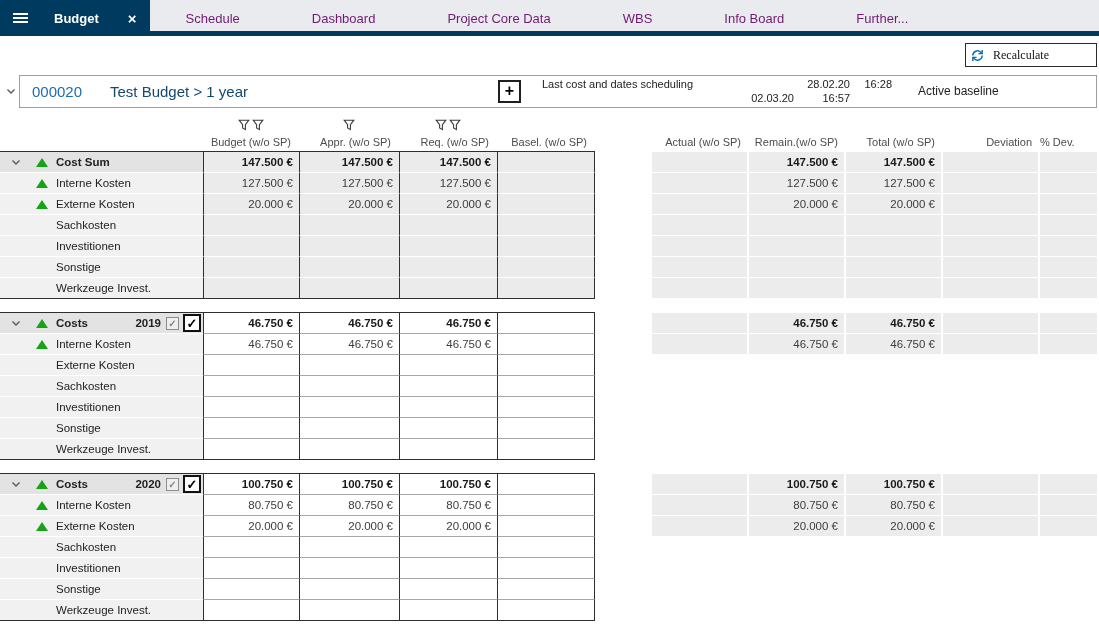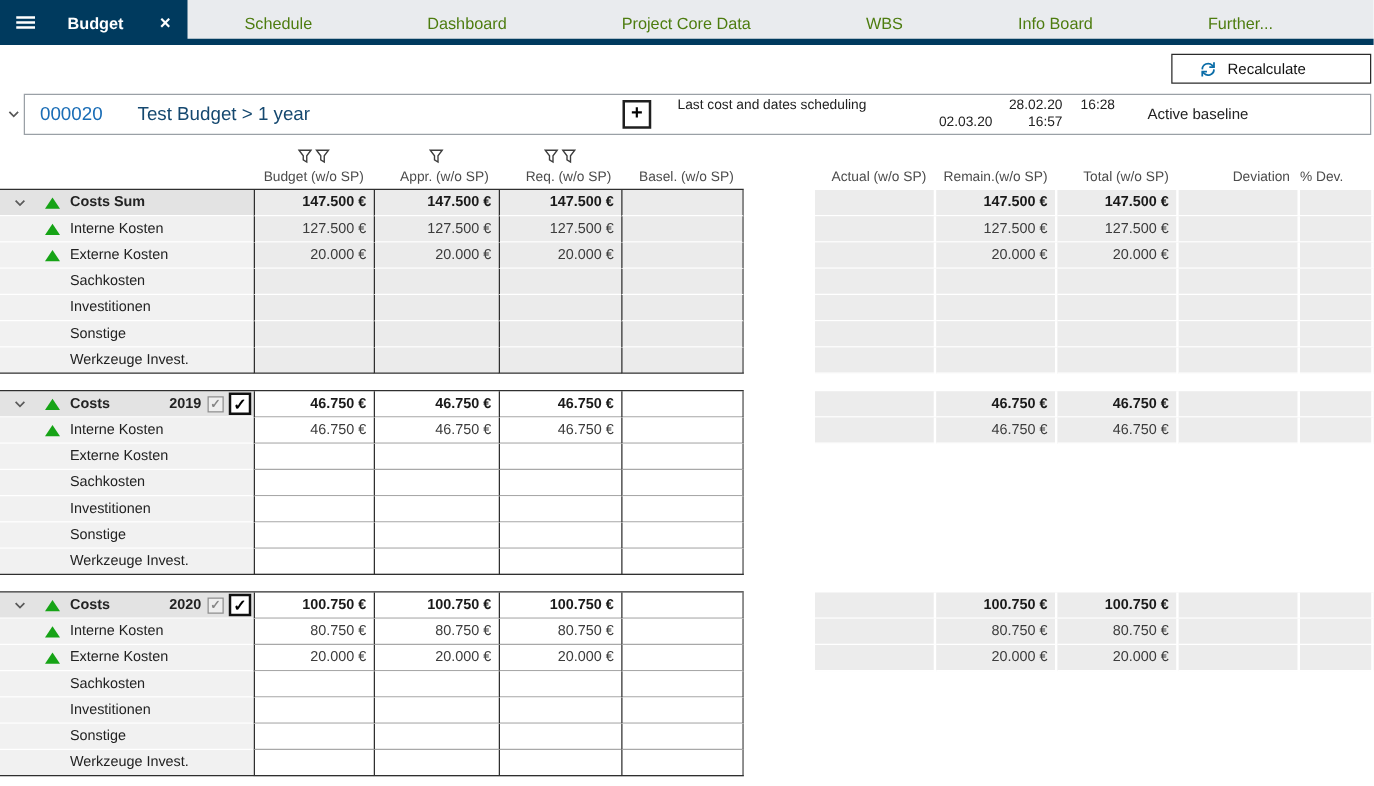--- a/index.html
+++ b/index.html
@@ -2,30 +2,30 @@
 <html><head>
 <meta charset="utf-8">
 <style>
   *{box-sizing:border-box;margin:0;padding:0}
   html,body{width:1099px;height:629px;overflow:hidden;background:#fff;
     font-family:"Liberation Sans",sans-serif;color:#222}
 
   
   .tabbar{height:36px;background:#e9ebee;display:flex;align-items:stretch;position:relative}
   .tabbar::after{content:"";position:absolute;left:0;right:0;bottom:0;height:5px;background:#003a5e}
-  .tab{display:flex;align-items:center;padding:0 46px;font-size:13px;color:#4d7c0f;cursor:default;white-space:nowrap}
+  .tab{display:flex;align-items:center;padding:0 36px;font-size:13px;color:#701a75;cursor:default;white-space:nowrap}
   .tab.active{background:#003a5e;color:#fff;font-weight:bold;padding:0 13px;gap:26px;z-index:1}
   .burger{width:15px;display:flex;flex-direction:column;gap:2px}
   .burger i{height:2px;background:#fff;display:block}
   .tab-close{font-size:15px;font-weight:bold;margin-left:3px;line-height:1}
 
   
   .toolbar{height:38px;display:flex;justify-content:flex-end;align-items:center;padding:0 2px}
   .recalc{display:flex;align-items:center;gap:8px;border:1px solid #2b2b2b;background:#fff;
-    font-family:Liberation Sans, sans-serif;font-size:12px;color:#111;height:24px;width:160px;padding:0 21px;cursor:pointer}
+    font-family:Liberation Serif, serif;font-size:12px;color:#111;height:24px;width:132px;padding:0 4px;cursor:pointer}
 
   
   .project-row{display:flex;align-items:center;height:34px;padding-left:2px;margin-bottom:6px}
   .proj-chevron{width:17px;display:flex;justify-content:center;align-items:center}
   .project-box{flex:1;height:33px;border:1px solid #9aa0a6;display:flex;align-items:center;margin-right:2px;background:#fff}
   .proj-left{display:flex;align-items:flex-start;width:478px}
   .proj-id{color:#1a6db6;font-size:15px;margin-left:12px;width:78px}
   .proj-title{color:#15486f;font-size:15px;white-space:nowrap}
   .add-btn{width:23px;height:23px;border:2px solid #1f1f1f;background:#fff;font-size:16px;font-weight:bold;
     display:flex;align-items:center;justify-content:center;padding:0;line-height:1;cursor:pointer}
@@ -191,21 +191,21 @@
         <div class="row sum">
           <div class="label-cell">
             <span class="chev">
               <svg width="10" height="7" viewBox="0 0 10 7">
                 <polyline points="1.5,1.5 5,5 8.5,1.5" fill="none" stroke="#5a5a5a" stroke-width="1.4"></polyline>
               </svg>
             </span>
             <span class="tri">
               <span class="triangle"></span>
             </span>
-            <span class="lbl">Costs Sum</span>
+            <span class="lbl">Cost Sum</span>
           </div>
           <div class="v lv flat">147.500 €</div>
           <div class="v lv flat">147.500 €</div>
           <div class="v lv flat">147.500 €</div>
           <div class="v lv flat last"></div>
           <div class="gap"></div>
           <div class="v rv gray"></div>
           <div class="v rv gray">147.500 €</div>
           <div class="v rv gray">147.500 €</div>
           <div class="v rv gray"></div>

